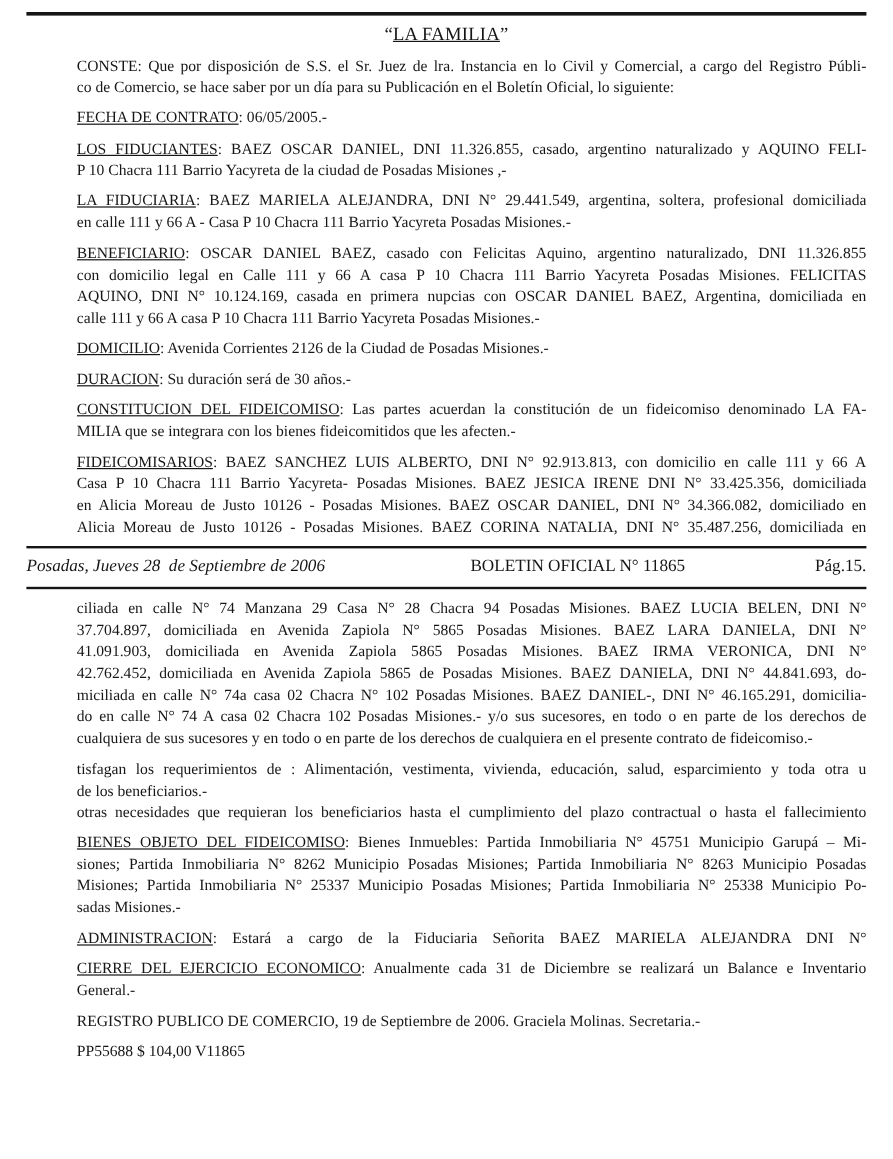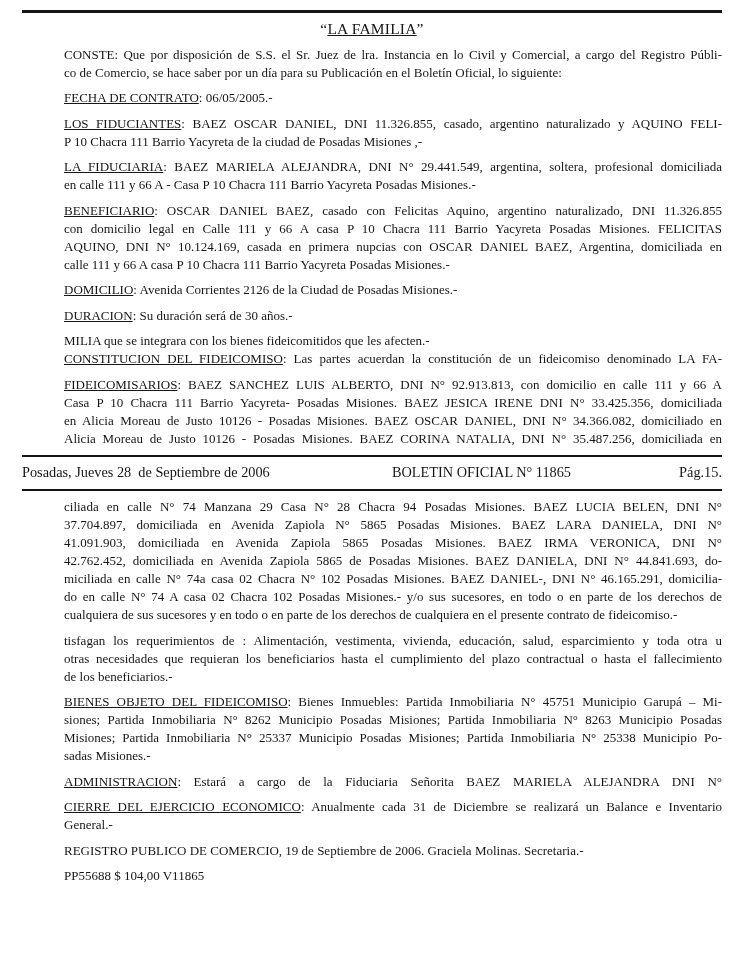--- a/index.html
+++ b/index.html
@@ -19,21 +19,21 @@
   }
   .line.last { text-align-last: left; }
   .label { text-decoration: underline; }
   .band {
     display: flex; align-items: baseline;
     border-top: 2.5px solid #151515; border-bottom: 2.5px solid #151515;
     margin-top: 7px; padding: 6px 0 8px 0;
     font-size: 14.3px; line-height: 18px;
   }
   .band .cell { white-space: pre; }
-  .band-date { width: 370px; }
+  .band-date { width: 370px; font-style: italic; }
   .band-bulletin { flex: 1; }
   .band-page { text-align: right; }
 </style>
 </head>
 <body>
 
 <div class="page">
   <div class="toprule"></div>
 
   <div class="doc-title"><span>“</span><span class="u">LA FAMILIA</span><span>”</span></div>
@@ -60,22 +60,22 @@
         <div class="line">AQUINO, DNI N° 10.124.169, casada en primera nupcias con OSCAR DANIEL BAEZ, Argentina, domiciliada en</div>
         <div class="line last">calle 111 y 66 A casa P 10 Chacra 111 Barrio Yacyreta Posadas Misiones.-</div>
       </div>
       <div class="para">
         <div class="line last"><span class="label">DOMICILIO</span>: Avenida Corrientes 2126 de la Ciudad de Posadas Misiones.-</div>
       </div>
       <div class="para">
         <div class="line last"><span class="label">DURACION</span>: Su duración será de 30 años.-</div>
       </div>
       <div class="para">
+        <div class="line"><span class="label">CONSTITUCION DEL FIDEICOMISO</span>: Las partes acuerdan la constitución de un fideicomiso denominado LA FA-</div>
         <div class="line last">MILIA que se integrara con los bienes fideicomitidos que les afecten.-</div>
-        <div class="line"><span class="label">CONSTITUCION DEL FIDEICOMISO</span>: Las partes acuerdan la constitución de un fideicomiso denominado LA FA-</div>
       </div>
       <div class="para">
         <div class="line"><span class="label">FIDEICOMISARIOS</span>: BAEZ SANCHEZ LUIS ALBERTO, DNI N° 92.913.813, con domicilio en calle 111 y 66 A</div>
         <div class="line">Casa P 10 Chacra 111 Barrio Yacyreta- Posadas Misiones. BAEZ JESICA IRENE DNI N° 33.425.356, domiciliada</div>
         <div class="line">en Alicia Moreau de Justo 10126 - Posadas Misiones. BAEZ OSCAR DANIEL, DNI N° 34.366.082, domiciliado en</div>
         <div class="line">Alicia Moreau de Justo 10126 - Posadas Misiones. BAEZ CORINA NATALIA, DNI N° 35.487.256, domiciliada en</div>
       </div>
     </div>
 
   <div class="band">
@@ -89,22 +89,22 @@
         <div class="line">ciliada en calle N° 74 Manzana 29 Casa N° 28 Chacra 94 Posadas Misiones. BAEZ LUCIA BELEN, DNI N°</div>
         <div class="line">37.704.897, domiciliada en Avenida Zapiola N° 5865 Posadas Misiones. BAEZ LARA DANIELA, DNI N°</div>
         <div class="line">41.091.903, domiciliada en Avenida Zapiola 5865 Posadas Misiones. BAEZ IRMA VERONICA, DNI N°</div>
         <div class="line">42.762.452, domiciliada en Avenida Zapiola 5865 de Posadas Misiones. BAEZ DANIELA, DNI N° 44.841.693, do-</div>
         <div class="line">miciliada en calle N° 74a casa 02 Chacra N° 102 Posadas Misiones. BAEZ DANIEL-, DNI N° 46.165.291, domicilia-</div>
         <div class="line">do en calle N° 74 A casa 02 Chacra 102 Posadas Misiones.- y/o sus sucesores, en todo o en parte de los derechos de</div>
         <div class="line last">cualquiera de sus sucesores y en todo o en parte de los derechos de cualquiera en el presente contrato de fideicomiso.-</div>
       </div>
       <div class="para">
         <div class="line">tisfagan los requerimientos de : Alimentación, vestimenta, vivienda, educación, salud, esparcimiento y toda otra u</div>
+        <div class="line last">de los beneficiarios.-</div>
         <div class="line">otras necesidades que requieran los beneficiarios hasta el cumplimiento del plazo contractual o hasta el fallecimiento</div>
-        <div class="line last">de los beneficiarios.-</div>
       </div>
       <div class="para">
         <div class="line"><span class="label">BIENES OBJETO DEL FIDEICOMISO</span>: Bienes Inmuebles: Partida Inmobiliaria N° 45751 Municipio Garupá – Mi-</div>
         <div class="line">siones; Partida Inmobiliaria N° 8262 Municipio Posadas Misiones; Partida Inmobiliaria N° 8263 Municipio Posadas</div>
         <div class="line">Misiones; Partida Inmobiliaria N° 25337 Municipio Posadas Misiones; Partida Inmobiliaria N° 25338 Municipio Po-</div>
         <div class="line last">sadas Misiones.-</div>
       </div>
       <div class="para">
         <div class="line"><span class="label">ADMINISTRACION</span>: Estará a cargo de la Fiduciaria Señorita BAEZ MARIELA ALEJANDRA DNI N°</div>
       </div>

